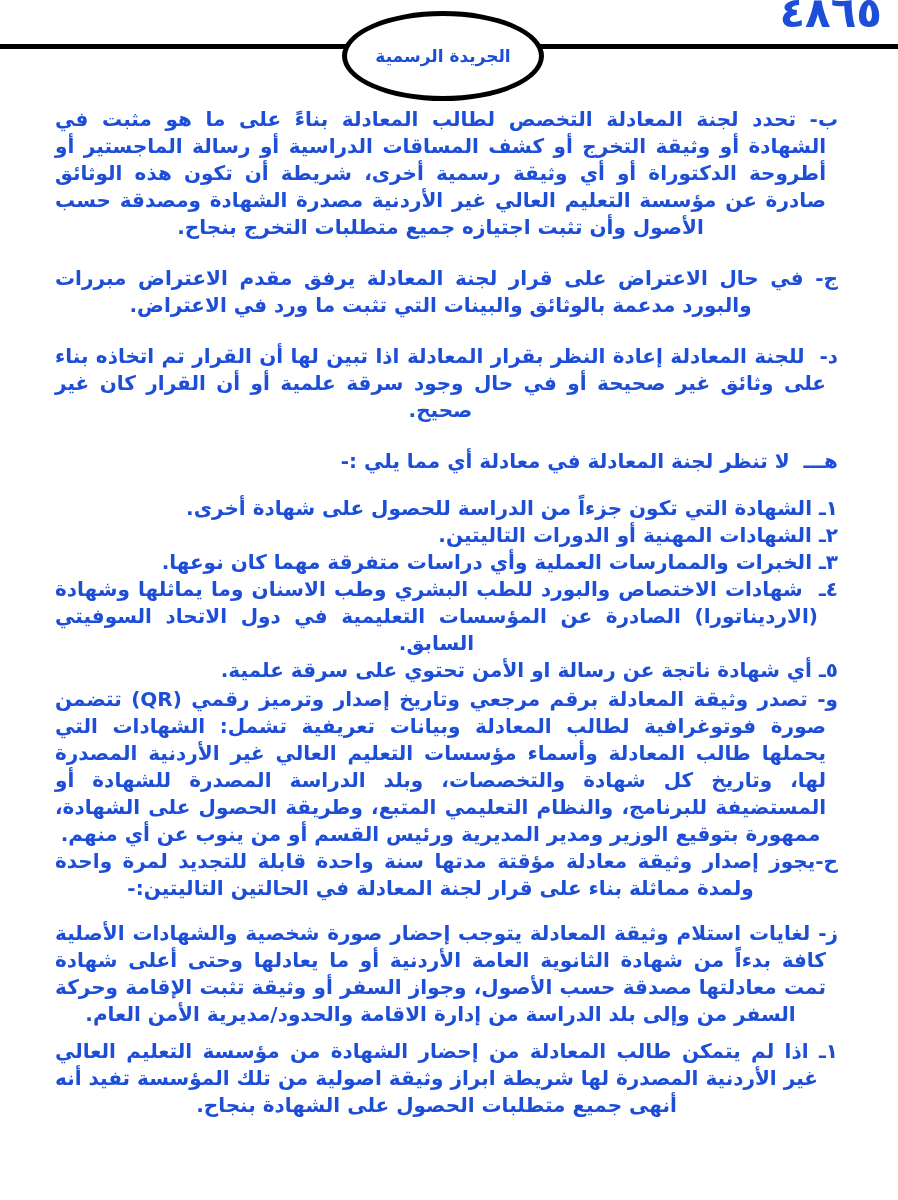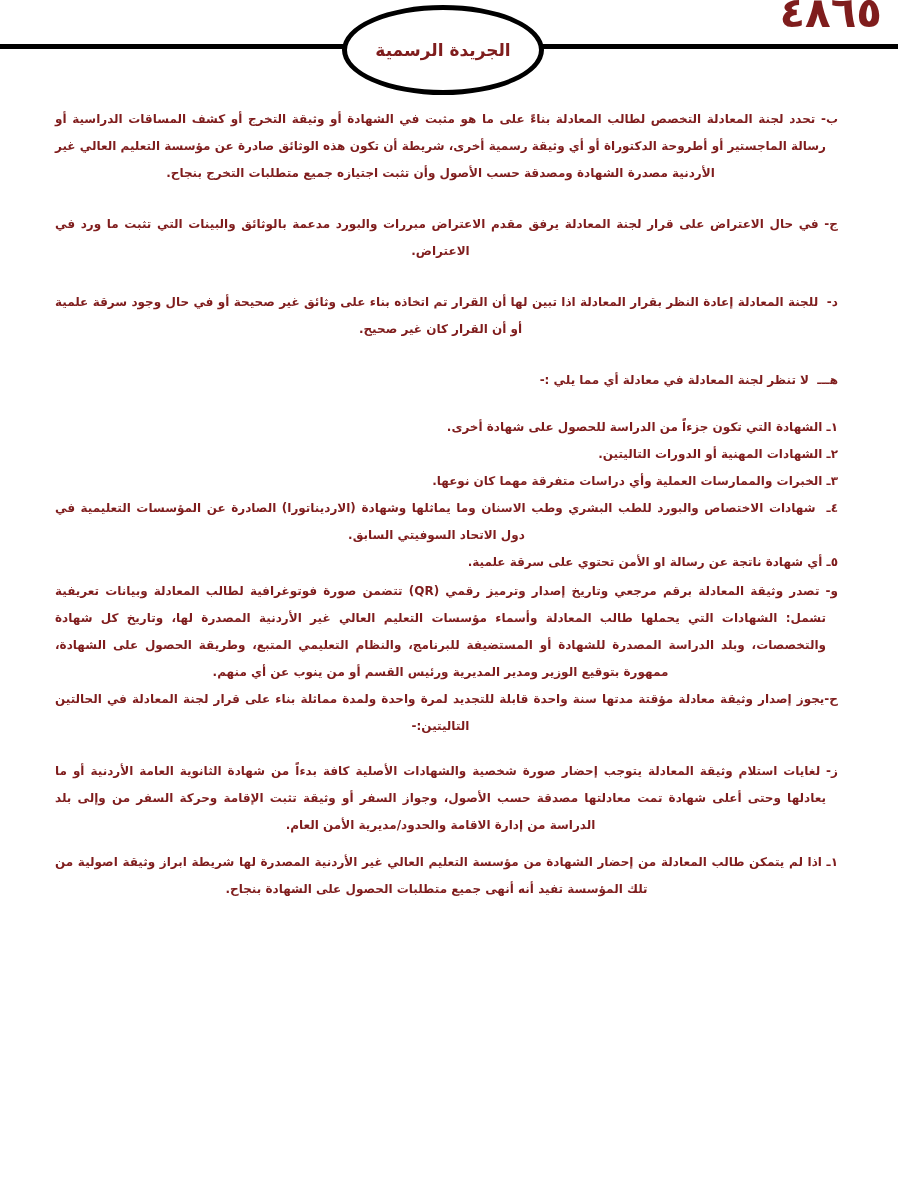--- a/index.html
+++ b/index.html
@@ -1,21 +1,21 @@
 <!DOCTYPE html>
 <html lang="ar"><head>
 <meta charset="utf-8">
 <style>
   html, body { margin: 0; padding: 0; background: #ffffff; }
   .page {
     position: relative;
     width: 898px;
     height: 1200px;
     background: #ffffff;
-    color: #7f1d1d;
+    color: #1d4ed8;
     font-family: "DejaVu Sans", sans-serif;
     font-weight: bold;
     overflow: hidden;
     direction: rtl;
   }
   
   .hdr { position: relative; height: 96px; }
   .page-number {
     position: absolute;
     top: -8px;
@@ -25,37 +25,37 @@
     line-height: 1;
   }
   .hdr-rule {
     position: absolute;
     top: 44px; left: 0; right: 0;
     height: 5px;
     background: #000;
   }
   .seal-oval {
     position: absolute;
-    top: 5px;
+    top: 11px;
     left: 342px;
     width: 192px;
     height: 80px;
     background: #fff;
     border: 5px solid #000;
     border-radius: 50%;
     display: flex;
     align-items: center;
     justify-content: center;
     z-index: 2;
   }
   .seal-oval span { font-size: 17px; }
   
   .content {
     padding: 10px 60px 0 55px;
-    font-size: 12px;
+    font-size: 20px;
     line-height: 27px;
   }
   .para {
     margin: 0;
     text-align: justify;
     text-align-last: center;
     padding-right: 12px;
     text-indent: -12px;
   }
   .single {

